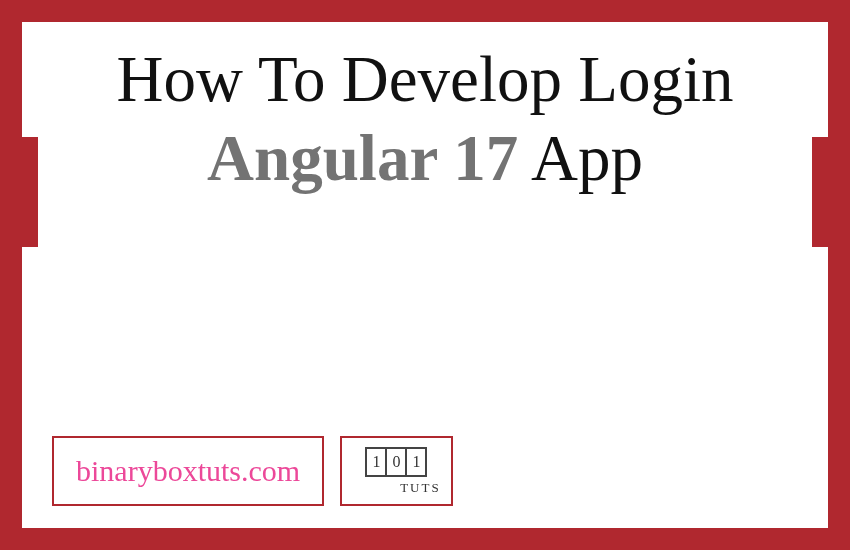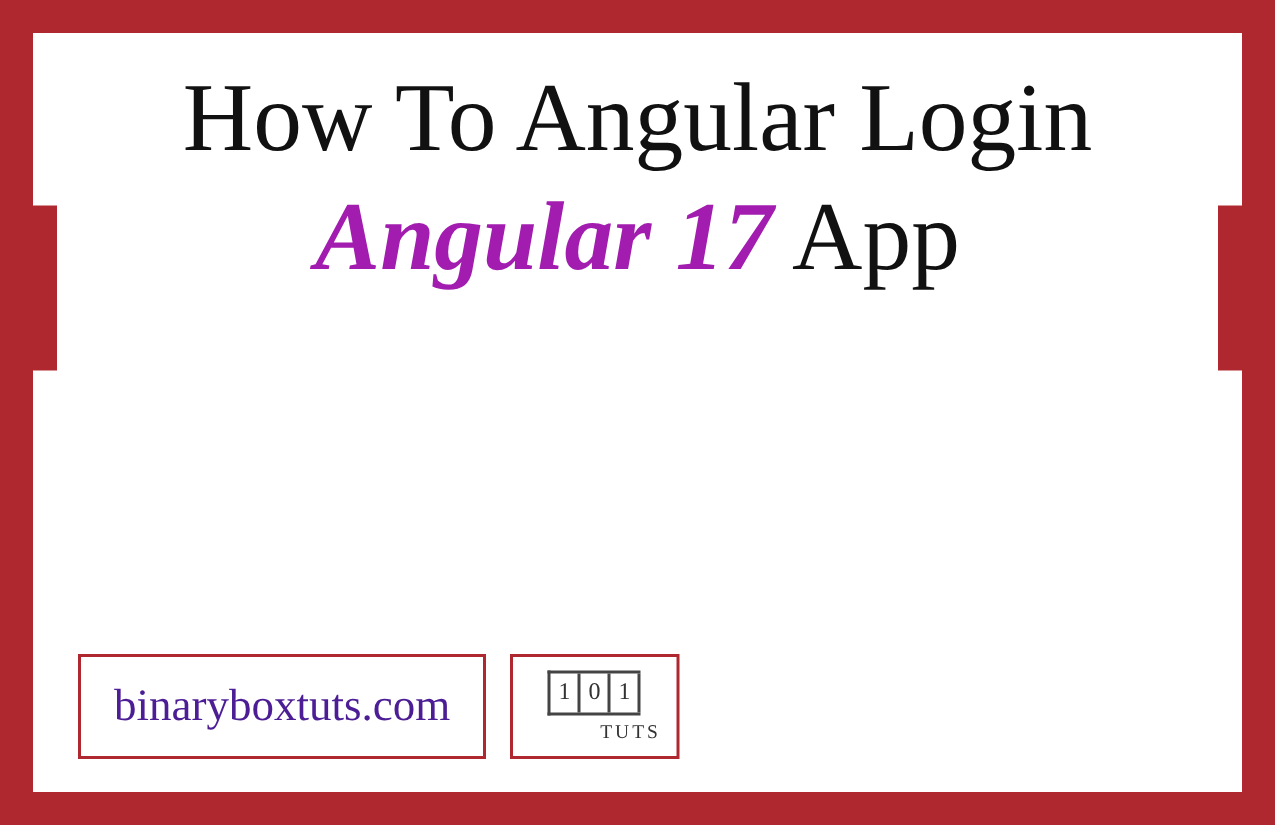--- a/index.html
+++ b/index.html
@@ -41,39 +41,38 @@
       padding: 18px 40px 0 40px;
       text-align: center;
     }
     .title-line {
       font-size: 65px;
       line-height: 1.22;
       color: #111111;
       font-weight: 400;
     }
     .highlight {
-      color: #a21caf;
+      color: #737373;
       font-weight: 700;
-      font-style: italic;
     }
     .footer-row {
       position: absolute;
       bottom: 22px;
       left: 30px;
       display: flex;
       align-items: stretch;
       gap: 16px;
     }
     .site-box {
       border: 2px solid #b0282f;
       padding: 16px 22px;
       display: flex;
       align-items: flex-start;
       font-size: 30px;
-      color: #4c1d95;
+      color: #ec4899;
       background: #ffffff;
       font-family: Liberation Serif, serif;
     }
     .logo-box {
       border: 2px solid #b0282f;
       padding: 8px 10px;
       display: flex;
       align-items: center;
       justify-content: center;
       background: #ffffff;
@@ -110,21 +109,21 @@
     }
   </style>
 </head>
 <body>
 
 <div class="outer-frame">
   <div class="notch notch-left"></div>
   <div class="notch notch-right"></div>
 
   <div class="title-area">
-    <div class="title-line">How To Angular Login</div>
+    <div class="title-line">How To Develop Login</div>
     <div class="title-line">
       <span class="highlight">Angular 17</span><span> App</span>
     </div>
   </div>
 
   <div class="footer-row">
     <div class="site-box">
       <span>binaryboxtuts.com</span>
     </div>
     <div class="logo-box">

